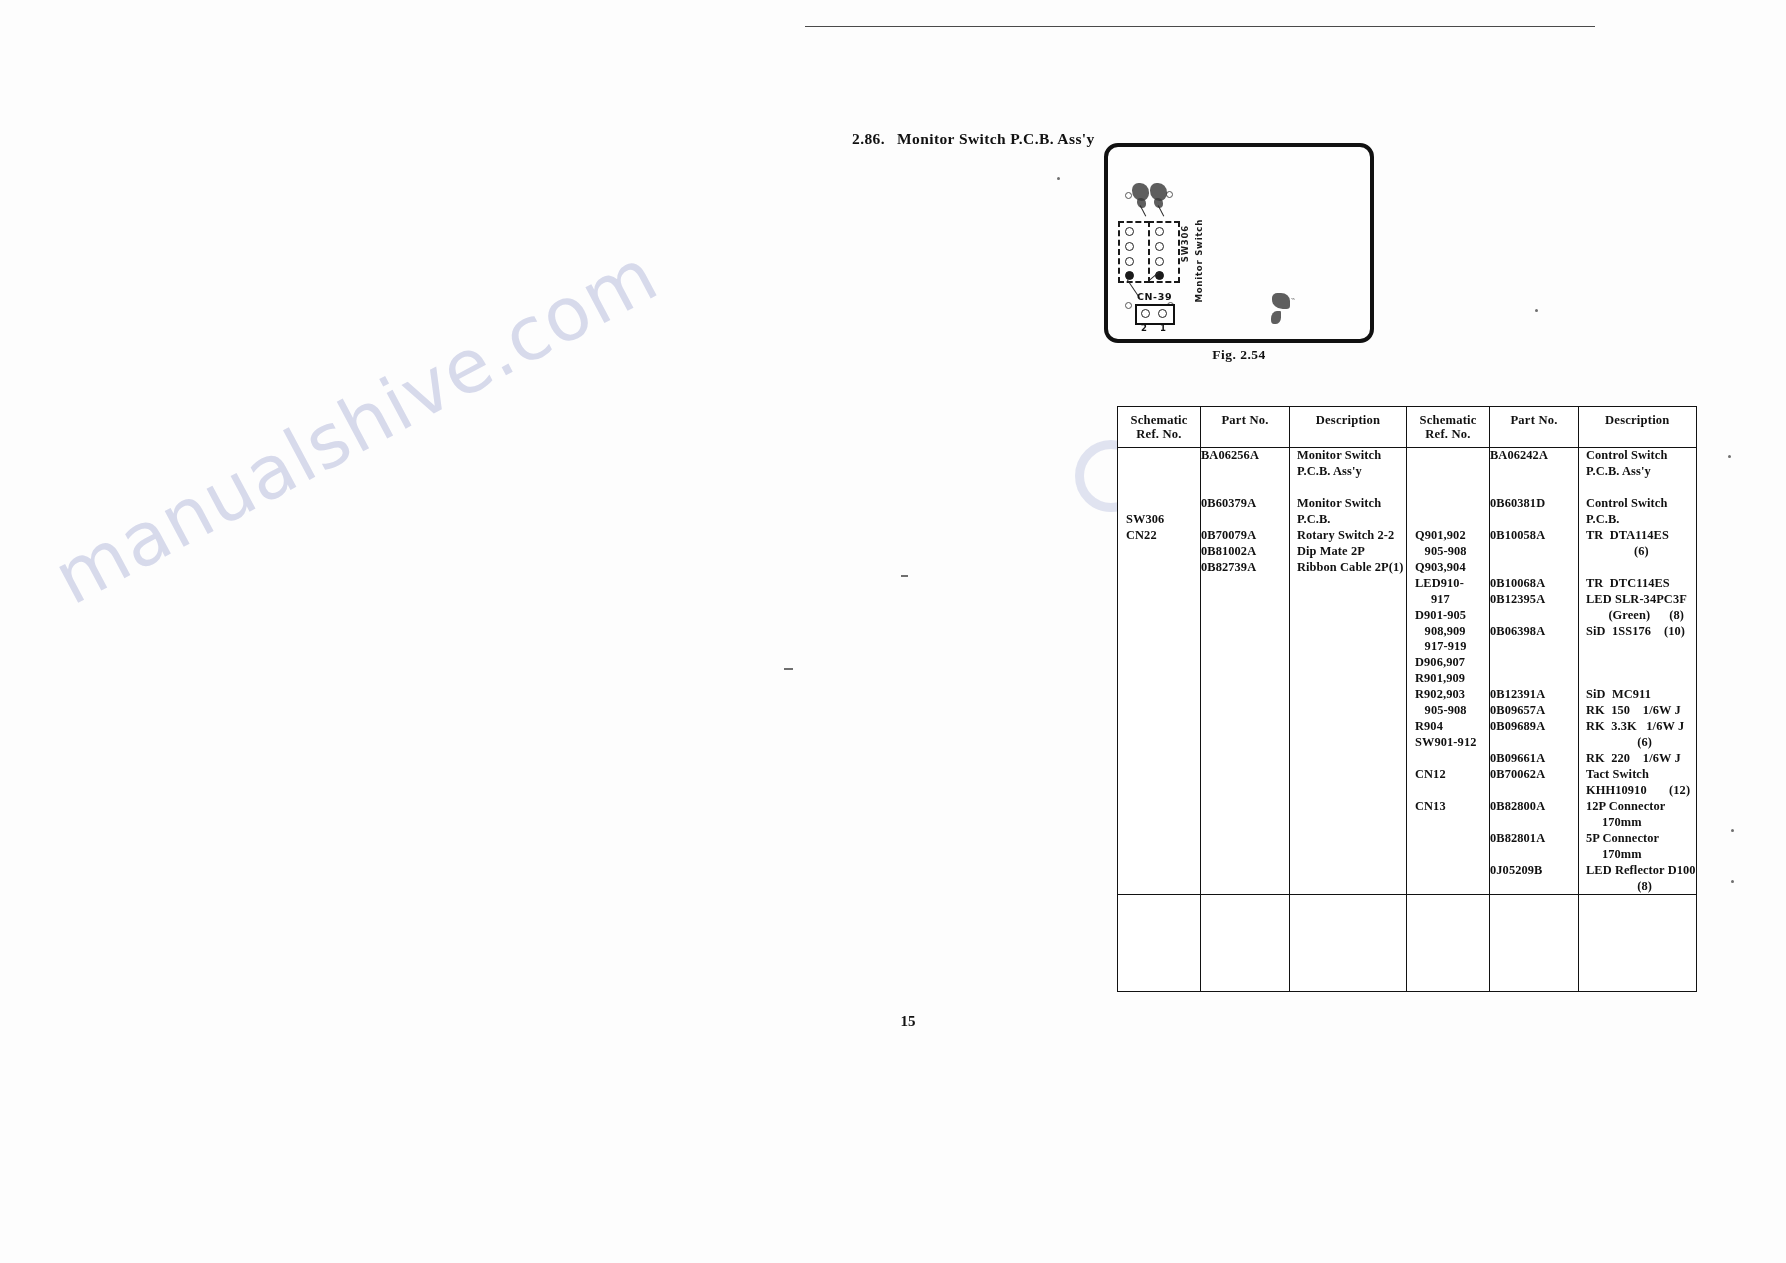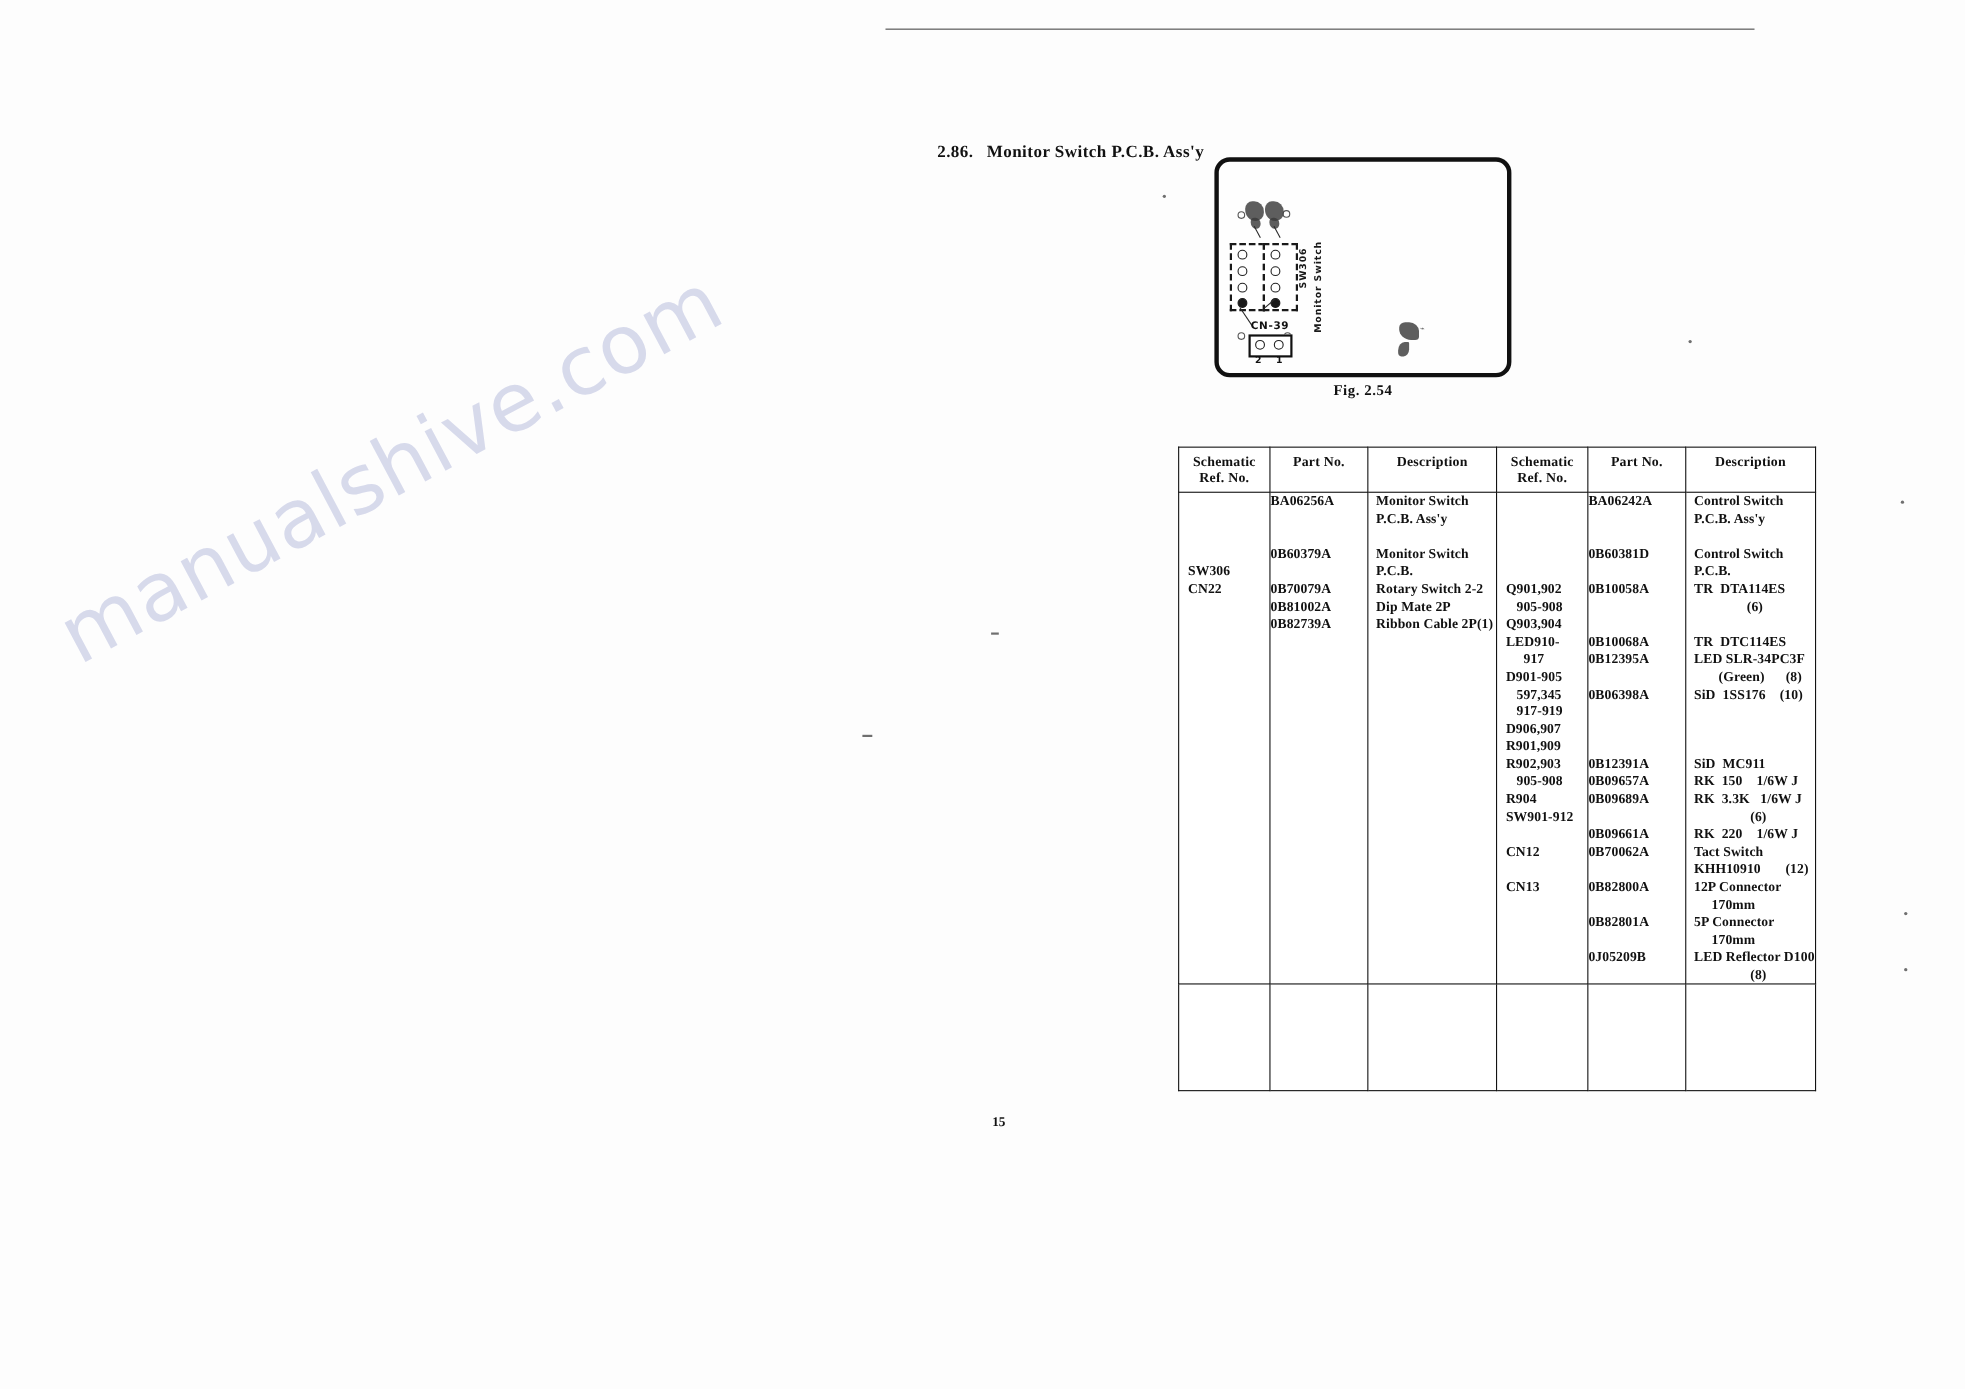--- a/index.html
+++ b/index.html
@@ -178,21 +178,21 @@
   .logo-mark {
     position: absolute;
     color: #6b6b6b;
     font-family: "DejaVu Sans", sans-serif;
     font-size: 7px;
   }
 
   
   .parts-table {
     position: absolute;
-    left: 1071px;
+    left: 1117px;
     top: 406px;
     border-collapse: collapse;
     table-layout: fixed;
     background: #fff;
   }
   .parts-table td, .parts-table th {
     border: 1.3px solid #121212;
     vertical-align: top;
     padding: 0;
   }
@@ -221,21 +221,21 @@
   .cell-body.ref { padding-left: 8px; }
   .cell-body.desc { padding-left: 7px; }
   .spacer-row td { height: 96px; border-top: none; }
 
   
   .page-number {
     position: absolute;
     left: 0; right: 0;
     top: 1013px;
     text-align: center;
-    font-size: 12px;
+    font-size: 15px;
     font-weight: bold;
   }
   .page-number span { margin-left: 30px; }
 
   
   .speck { position: absolute; background: #6f6f6f; border-radius: 50%; }
 </style>
 </head>
 <body>
 
@@ -343,21 +343,21 @@
 
 
 
 
 Q901,902
    905-908
 Q903,904
 LED910-
      917
 D901-905
-   597,345
+   908,909
    917-919
 D906,907
 R901,909
 R902,903
    905-908
 R904
 SW901-912
 
 CN12
 

